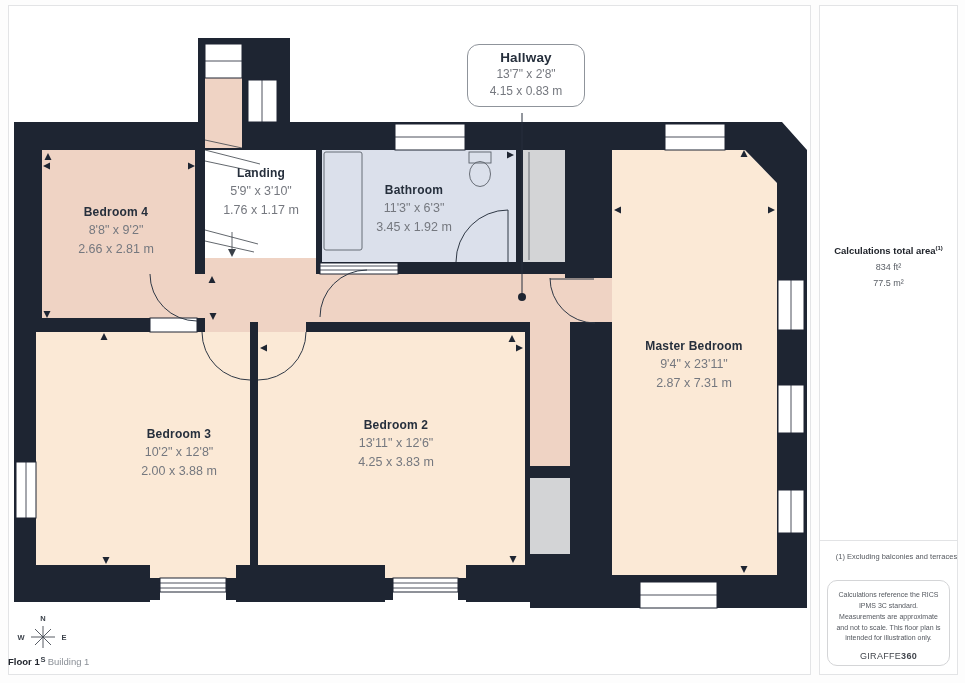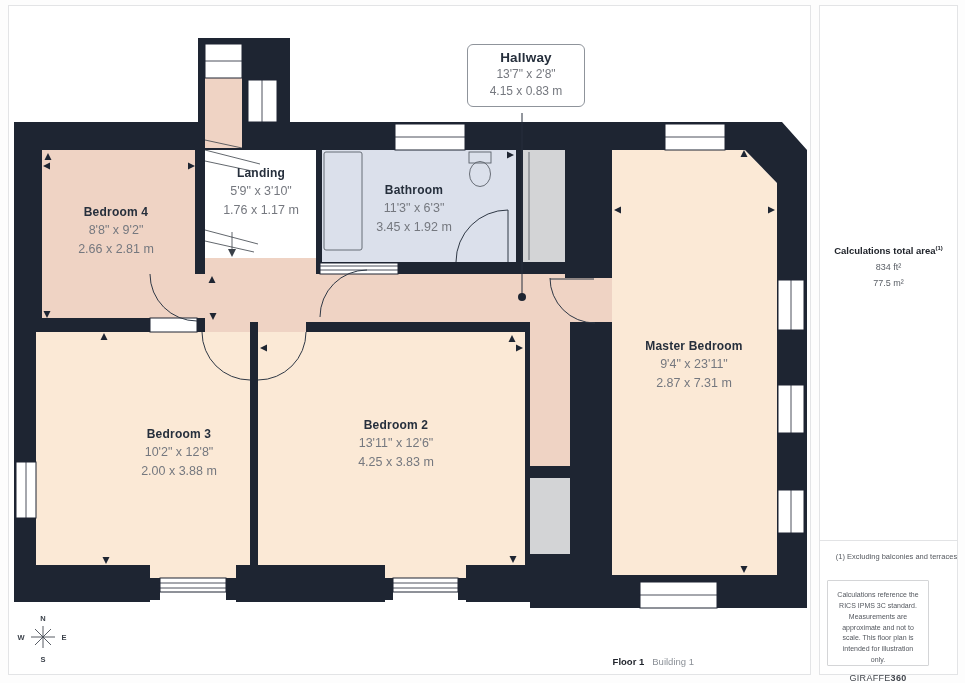--- a/index.html
+++ b/index.html
@@ -4,35 +4,35 @@
 <style>
   html,body{margin:0;padding:0;background:#ffffff;}
   .stage{position:relative;width:965px;height:683px;background:#fdfdfd;font-family:"Liberation Sans",sans-serif;overflow:hidden;}
   .card{position:absolute;background:#fff;border:1px solid #e3e4e6;box-sizing:border-box;}
   #plan-card{left:8px;top:5px;width:803px;height:670px;}
   #side-card{left:819px;top:5px;width:139px;height:670px;}
   #plan-svg{position:absolute;left:0;top:0;z-index:2;}
   .room-label{position:absolute;z-index:3;text-align:center;white-space:nowrap;transform:translateX(-50%);}
   .room-name{font-size:12px;font-weight:bold;color:#262f3c;letter-spacing:.2px;}
   .room-dim{font-size:12.5px;color:#75787f;margin-top:3px;line-height:1.28;}
-  .callout{position:absolute;z-index:3;left:467px;top:44px;width:112px;background:#fff;border:1px solid #8f949b;border-radius:6px;padding:5px 2px 6px 2px;text-align:center;}
+  .callout{position:absolute;z-index:3;left:467px;top:44px;width:112px;background:#fff;border:1px solid #8f949b;border-radius:12px;padding:5px 2px 6px 2px;text-align:center;}
   .callout .room-name{font-size:13.5px;}
   .callout .room-dim{font-size:12px;margin-top:2px;}
   .side-block{position:absolute;left:0;width:100%;text-align:center;z-index:3;}
   #area-block{top:245px;}
   .area-title{font-size:9.5px;font-weight:bold;color:#20242b;}
   .area-sup{font-size:6px;vertical-align:super;font-weight:bold;}
   .area-val{font-size:9px;color:#5a5f66;margin-top:6px;}
   #side-divider{position:absolute;left:819px;top:540px;width:139px;border-top:1px solid #e2e3e5;z-index:3;}
   #footnote{top:552px;font-size:7.5px;color:#55595f;padding:0 8px;}
-  #disclaimer-box{position:absolute;left:827px;top:580px;width:102px;height:86px;border:1px solid #d4d5d7;border-radius:1px;box-sizing:border-box;padding:9px 7px 0 7px;text-align:center;z-index:3;}
+  #disclaimer-box{position:absolute;left:827px;top:580px;width:123px;height:86px;border:1px solid #d4d5d7;border-radius:10px;box-sizing:border-box;padding:9px 7px 0 7px;text-align:center;z-index:3;}
   #disclaimer-text{font-size:7px;color:#54585f;line-height:1.55;}
   #brand{margin-top:7px;font-size:9px;color:#42464d;letter-spacing:.3px;}
   #brand .b{font-weight:bold;}
-  #floor-footer{position:absolute;left:8px;top:656px;width:686px;text-align:right;z-index:3;font-size:9.5px;}
+  #floor-footer{position:absolute;left:8px;top:656px;width:686px;text-align:left;z-index:3;font-size:9.5px;}
   #floor-footer .floor{font-weight:bold;color:#22262e;margin-right:8px;}
   #floor-footer .building{color:#8b9097;}
 </style>
 </head>
 <body>
 
 <div class="stage">
 
   <div class="card" id="plan-card"></div>
   <div class="card" id="side-card"></div>

